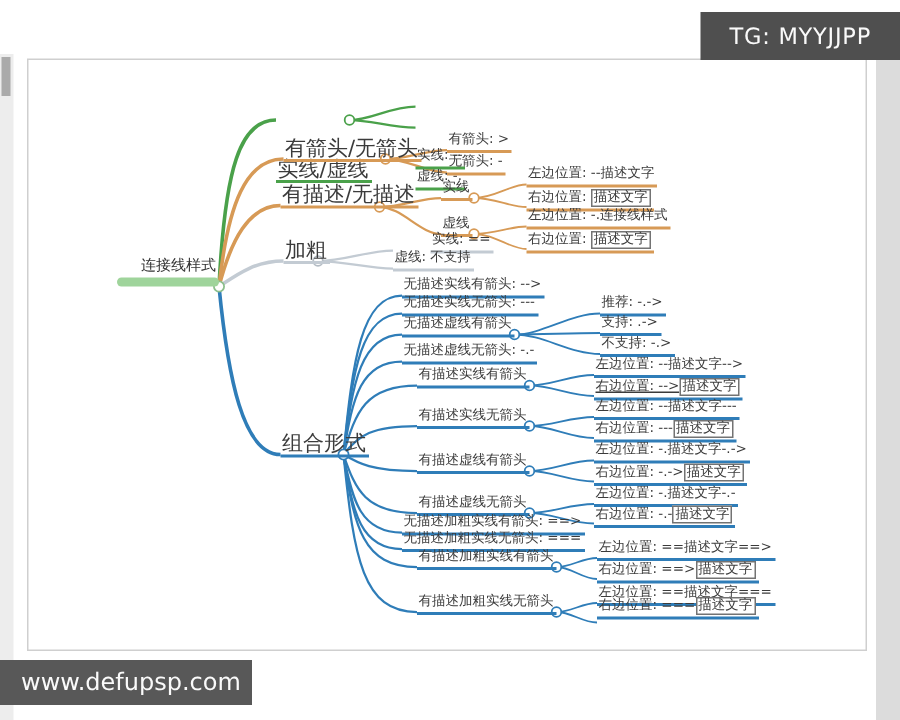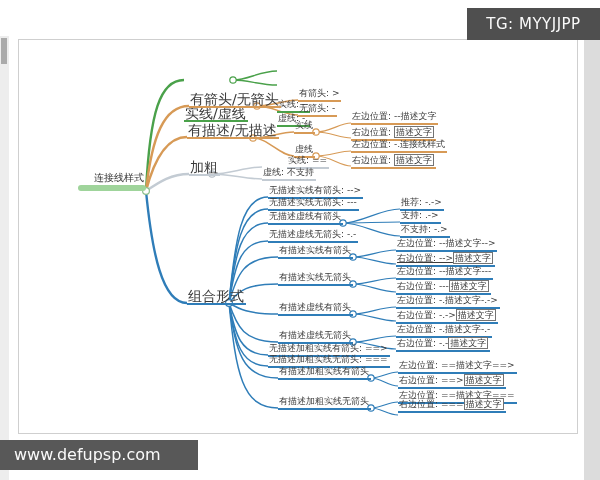--- a/index.html
+++ b/index.html
@@ -28,21 +28,21 @@
   .boxed{
     display:inline-block;border:1px solid #737373;background:#fff;
     padding:0 1px;font-size:9px;line-height:10px;vertical-align:bottom;
   }
   .wm{position:absolute;z-index:6;color:#fafafa;}
   .wm-top{
     right:0;top:8px;width:133px;height:32px;background:#4f4f4f;
     font-size:15px;line-height:32px;text-align:center;letter-spacing:.5px;
   }
   .wm-bottom{
-    left:0;top:440px;width:198px;height:30px;background:#585858;
+    left:0;top:440px;width:168px;height:30px;background:#585858;
     font-size:16px;line-height:30px;padding-left:14px;box-sizing:border-box;
   }
 </style>
 </head>
 <body>
 
 <div class="gutter" style="left:0;top:36px;width:9px;height:444px;background:#ededed;"></div>
 <div class="gutter" style="left:1px;top:38px;width:6px;height:26px;background:#aaaaaa;"></div>
 <div class="gutter" style="left:584px;top:40px;width:16px;height:440px;background:#dcdcdc;"></div>
 

